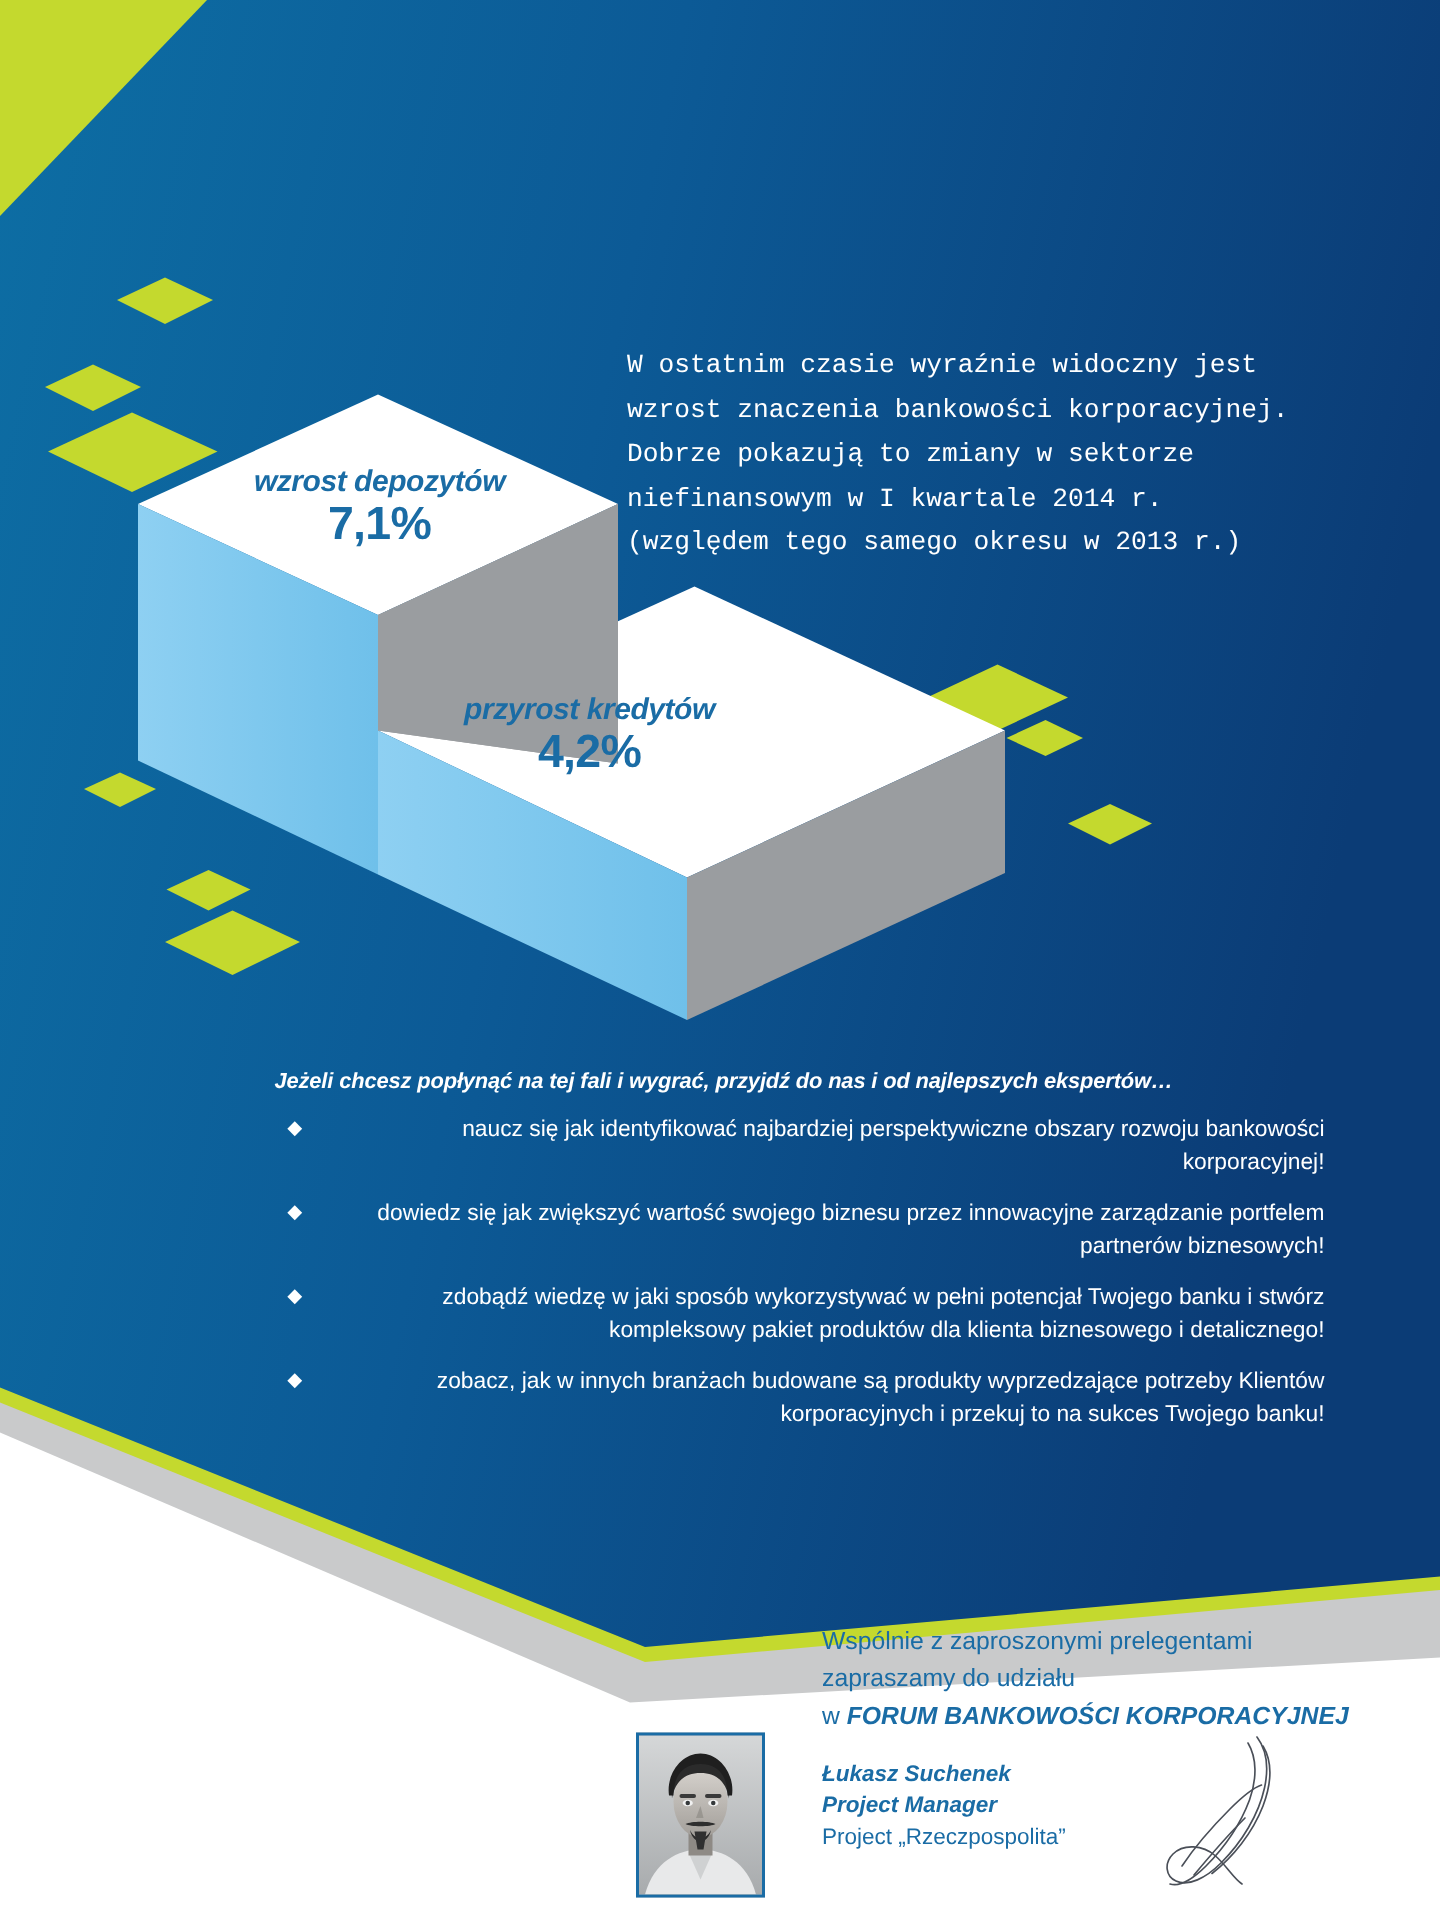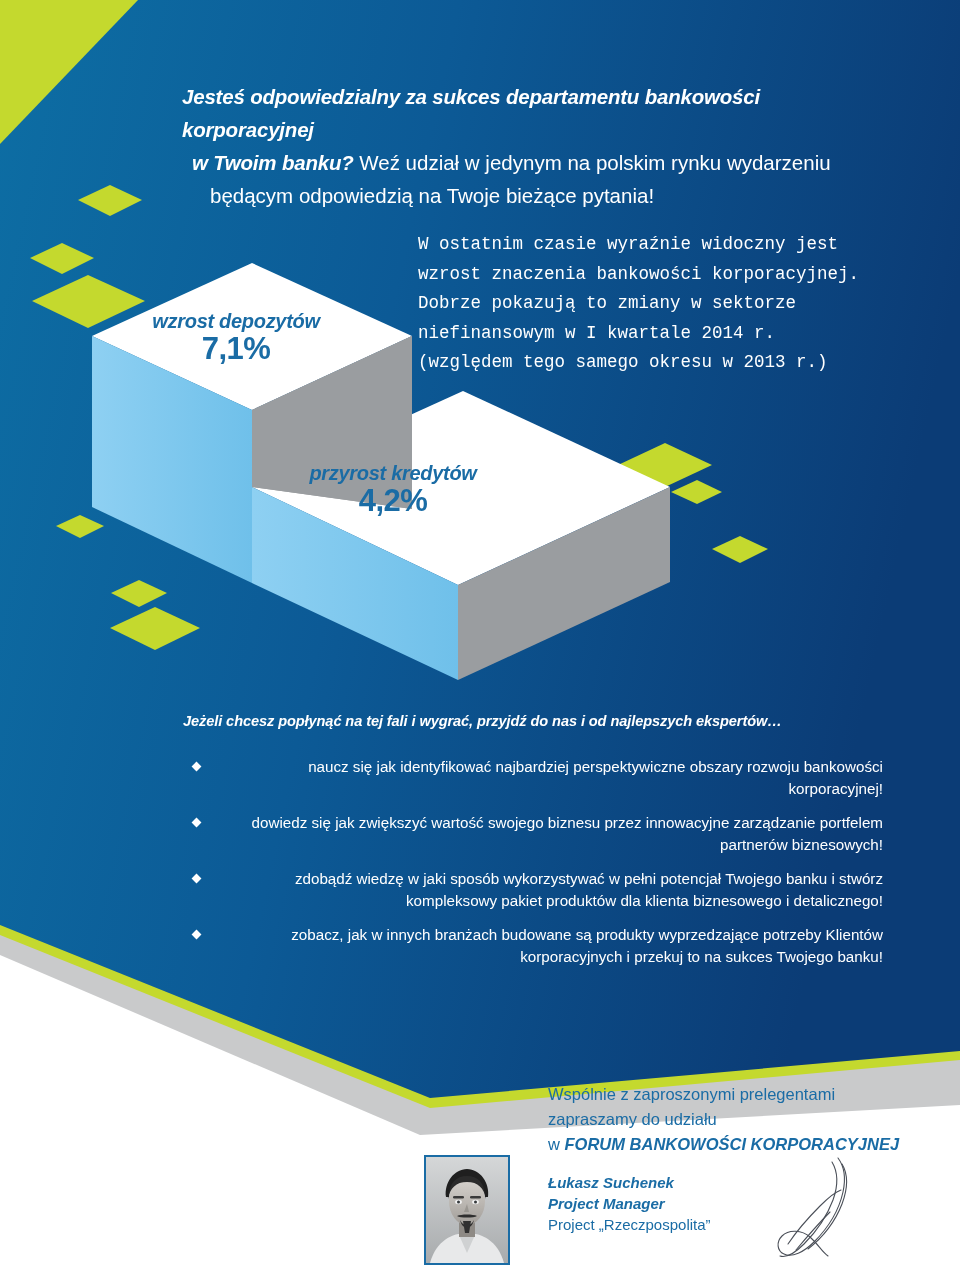--- a/index.html
+++ b/index.html
@@ -34,28 +34,28 @@
   
   .chart-label{position:absolute;text-align:center;color:#1b6ca8;}
   .chart-label .cap{
     font-style:italic;font-weight:bold;font-size:20px;
     color:#1a6ca5;letter-spacing:-0.3px;display:block;
   }
   .chart-label .val{
     font-weight:bold;font-size:31px;color:#1a6ca5;display:block;
     margin-top:-2px;letter-spacing:-0.5px;text-align:center;
   }
-  #label-deposits{left:111px;top:310px;width:250px;}
+  #label-deposits{left:128px;top:310px;width:250px;}
   #label-credits{left:268px;top:462px;width:250px;}
 
   
   .bullets-wrap{position:absolute;left:183px;top:713px;width:700px;color:#ffffff;}
   .bullets-intro{
     font-weight:bold;font-style:italic;font-size:14.6px;
-    letter-spacing:-0.1px;margin-bottom:27px;
+    letter-spacing:-0.1px;margin-bottom:13px;
   }
   .bullet{
     position:relative;padding-left:32px;font-size:15.2px;
     line-height:21.5px;margin-bottom:13px;text-align:right;
   }
   .bullet .dot{
     position:absolute;left:10px;top:7px;width:7px;height:7px;
     background:#ffffff;transform:rotate(45deg);
   }
 
@@ -133,25 +133,20 @@
       <polygon points="92,336 252,410 252,583 92,507" fill="url(#frontgrad)"></polygon>
 
       <polygon points="252,410 412,336 412,509 252,487" fill="#9a9da0"></polygon>
 
       <polygon points="252,487 412,509 412,336 252,410" fill="#9a9da0"></polygon>
 
       <polygon points="458,680 670,582 670,582 458,680" fill="#8b8e91"></polygon>
     </g>
   </svg>
 
-  <div class="headline">
-    <span class="b">Jesteś odpowiedzialny za sukces departamentu bankowości korporacyjnej</span>
-    <span class="l2"><span class="b">w Twoim banku?</span><span> Weź udział w jedynym na polskim rynku wydarzeniu</span></span>
-    <span class="l3">będącym odpowiedzią na Twoje bieżące pytania!</span>
-  </div>
 
   <div class="lead">
     <div>W ostatnim czasie wyraźnie widoczny jest</div>
     <div>wzrost znaczenia bankowości korporacyjnej.</div>
     <div>Dobrze pokazują to zmiany w sektorze</div>
     <div>niefinansowym w I kwartale 2014 r.</div>
     <div>(względem tego samego okresu w 2013 r.)</div>
   </div>
 
   <div class="chart-label" id="label-deposits">

